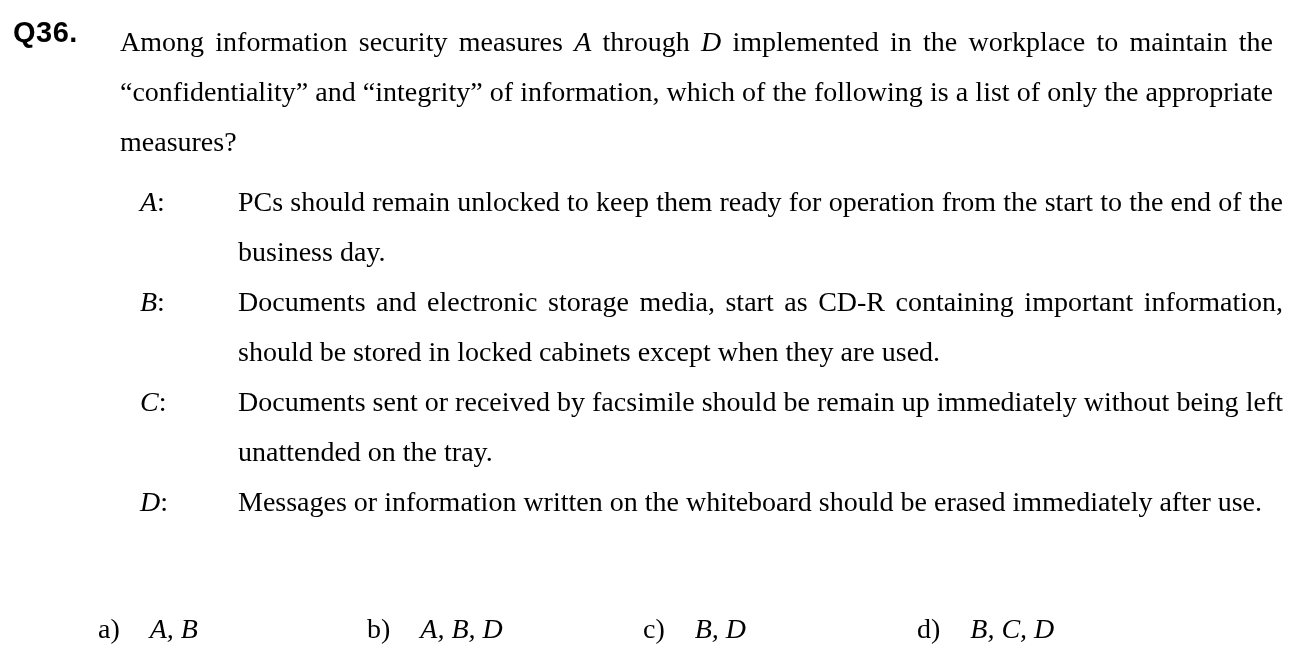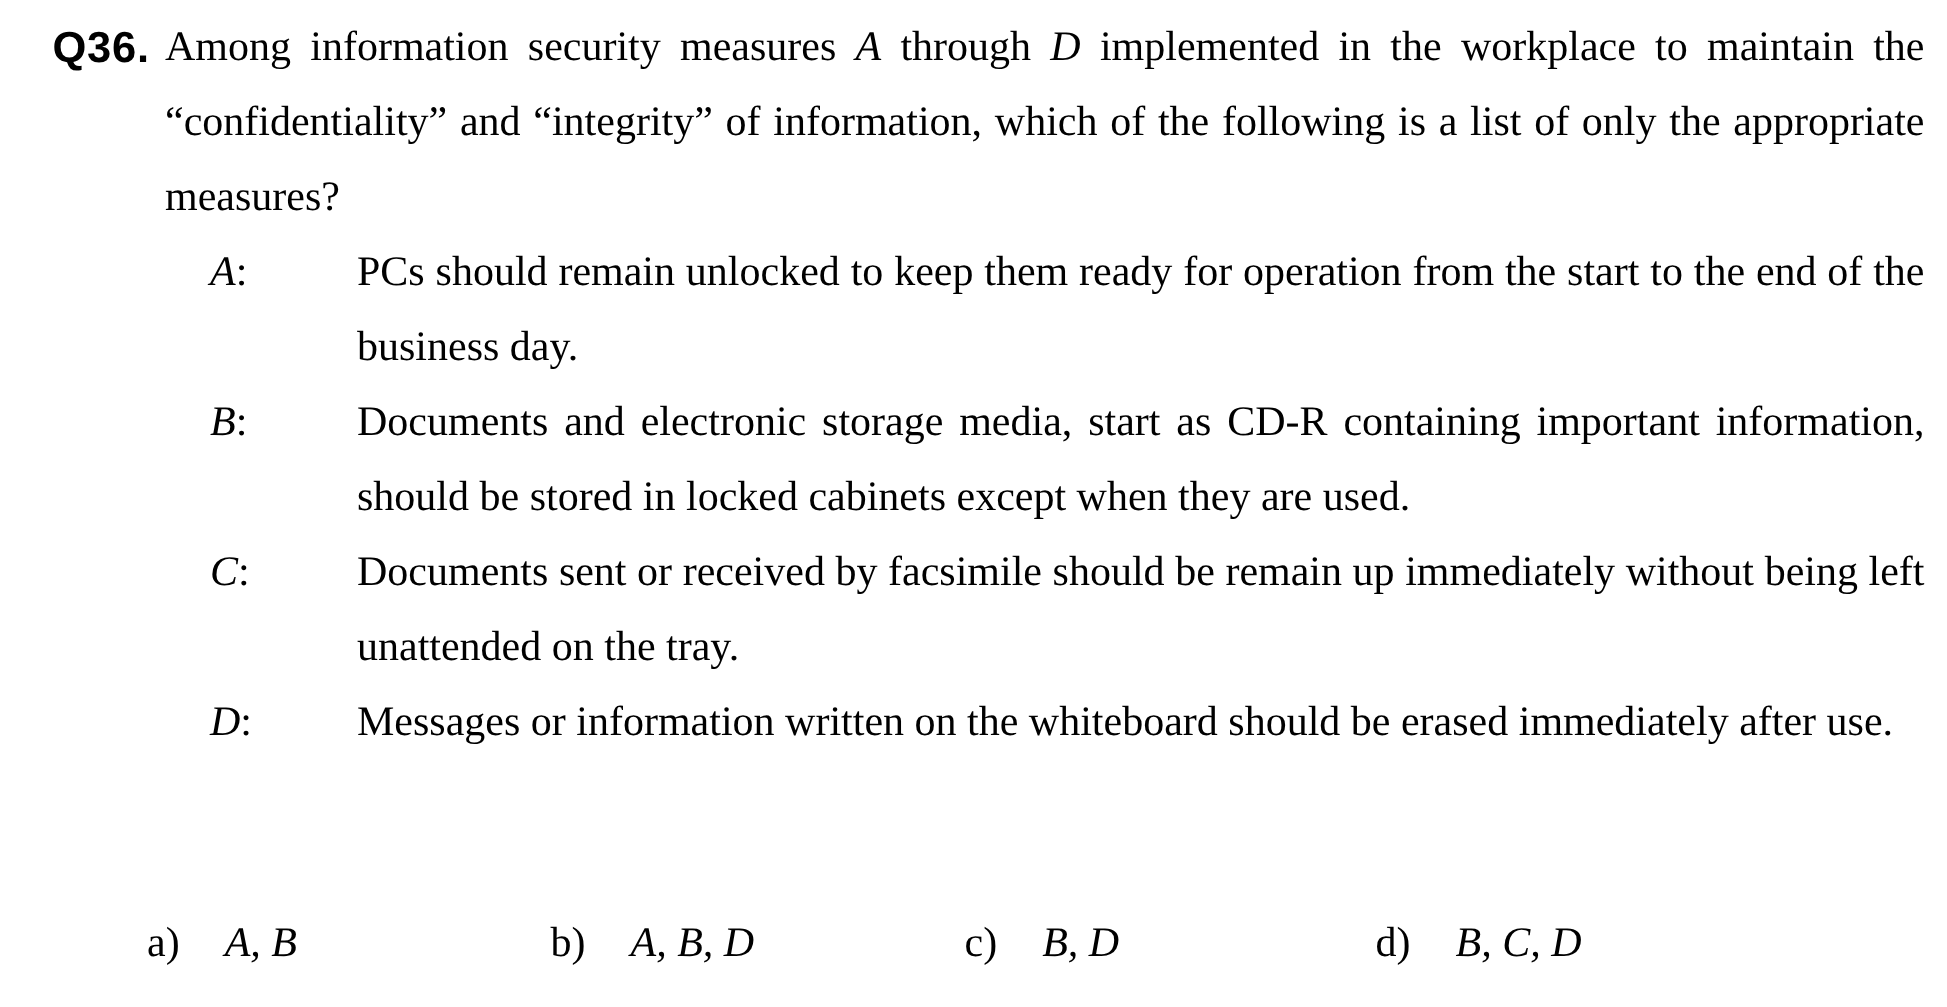--- a/index.html
+++ b/index.html
@@ -12,37 +12,37 @@
     width: 1298px;
     height: 671px;
     background: #ffffff;
     color: #000000;
     font-family: "Liberation Serif", serif;
     font-size: 28px;
     overflow: hidden;
   }
   .qnum {
     position: absolute;
-    left: 35px;
+    left: 13px;
     top: 7px;
     font-family: "Liberation Sans", sans-serif;
     font-weight: 700;
     font-size: 29px;
     line-height: 50px;
     letter-spacing: 0.5px;
   }
   .main {
     position: absolute;
     left: 110px;
     width: 1173px;
     top: 7px;
     line-height: 50px;
   }
   .intro {
-    margin: 0;
+    margin: 10px;
     text-align: justify;
     text-align-last: left;
   }
   .it {
     font-style: italic;
   }
   .item {
     display: grid;
     grid-template-columns: 88px 1fr;
     margin: 0;

